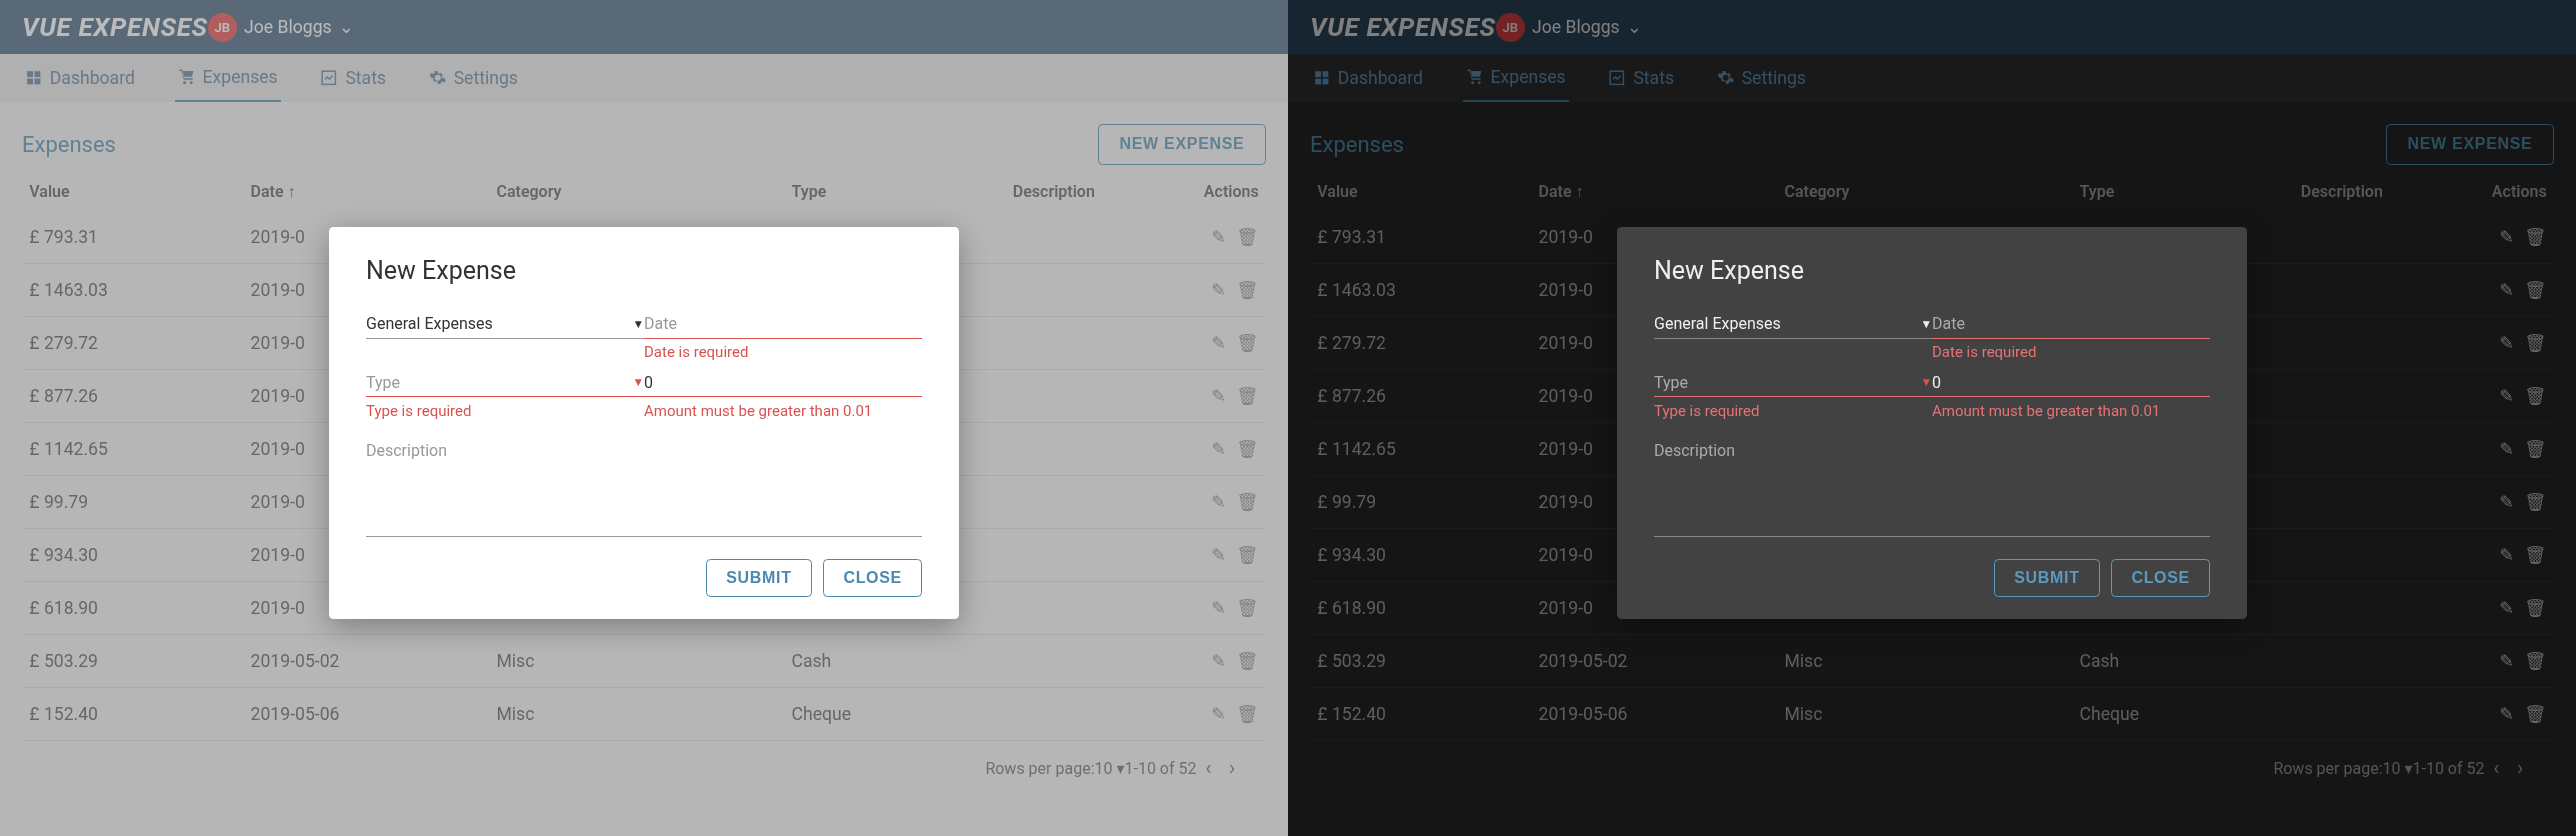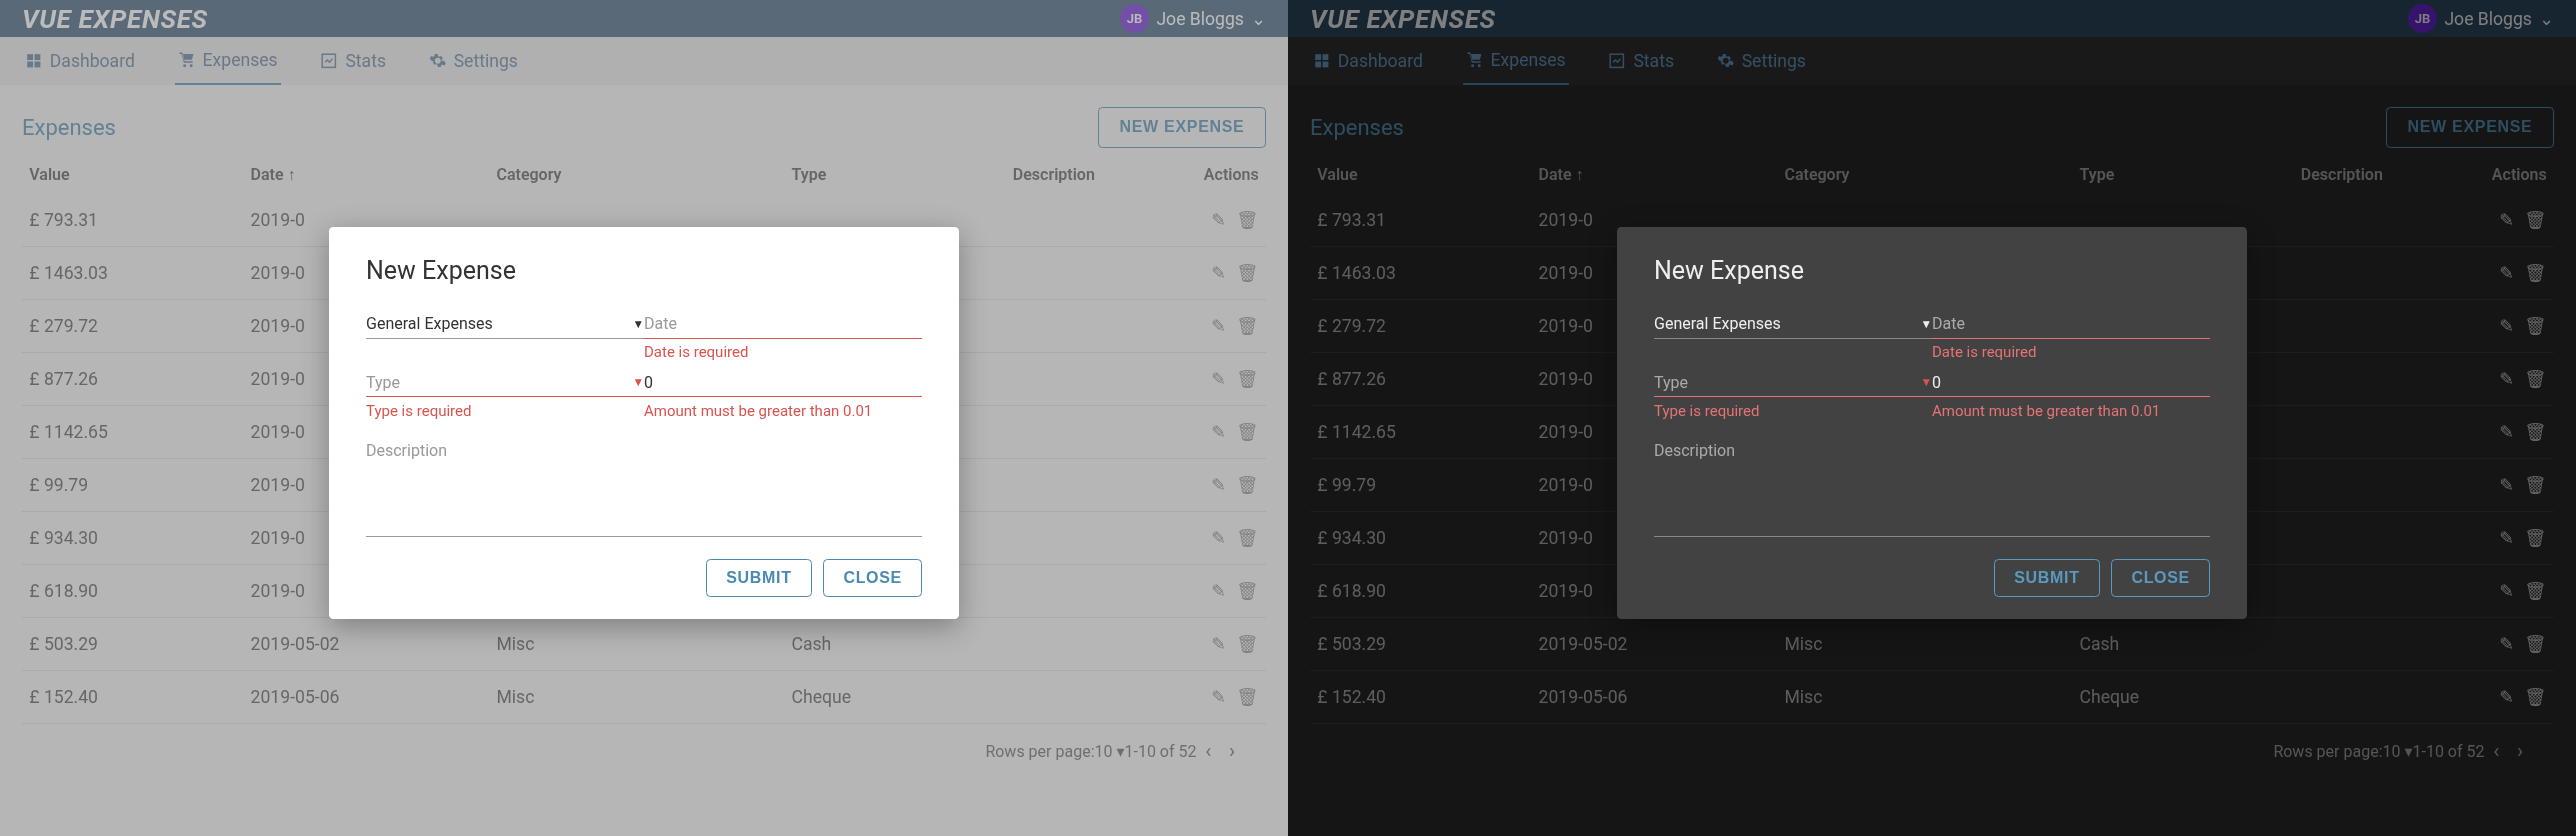--- a/index.html
+++ b/index.html
@@ -46,24 +46,24 @@
 .dark .modal .underline { border-bottom: 0.7px solid #888; }
 .dark .modal .underline.err { border-bottom: 1.5px solid #e57373; }
 .dark .errmsg { color: #e57373; }
 .dark .modal label { color: #aaa; }
 .dark .modal .value { color: #eee; }
 .dark .modal .btn { border: 1.5px solid #5a9ac0; color: #5a9ac0; }
 .dark .overlay { background: rgba(0,0,0,0.5); }
 .dark .pager { color: #aaa; }
 
 
-.topbar { height: 37px; display:flex; align-items:center; justify-content:space-between; padding:15px 22px; color:#fff; }
+.topbar { height: 54px; display:flex; align-items:center; padding:15px 22px; color:#fff; }
 .brand { font-size: 26px; font-weight: 700; font-style: italic; letter-spacing: 0.7px; }
 .user { display:flex; align-items:center; gap:7.3px; font-size:17.6px; cursor:pointer; }
-.avatar { width:29px; height:29px; border-radius:50%; background:#6d28d9; display:flex; align-items:center; justify-content:center; font-size:13px; font-weight:600; }
+.avatar { width:29px; height:29px; border-radius:50%; background:#ef4444; display:flex; align-items:center; justify-content:center; font-size:13px; font-weight:600; }
 .navbar { height:48px; display:flex; gap:37px; padding:16px 22px; align-items:center; font-size:17.6px; }
 .navbar a { display:flex; align-items:center; gap:7.3px; cursor:pointer; padding:13px 2.9px; text-decoration:none; }
 .navbar a.active { border-bottom: 2.2px solid #4a8ab0; }
 .content { padding: 22px; }
 .section-head { display:flex; justify-content:space-between; align-items:center; margin-bottom:7.3px; }
 .section-title { font-size:22px; }
 .new-btn { padding:10.3px 20.5px; font-size:16px; font-weight:600; border-radius:4.4px; background:transparent; cursor:pointer; letter-spacing:0.7px; }
 .table { width:100%; }
 .thead { display:flex; padding: 10.3px 7.3px; font-size:16px; font-weight:600;align-items:flex-end; }
 .row { display:flex; padding: 16px 7.3px; font-size:17.6px; align-items:center; }

